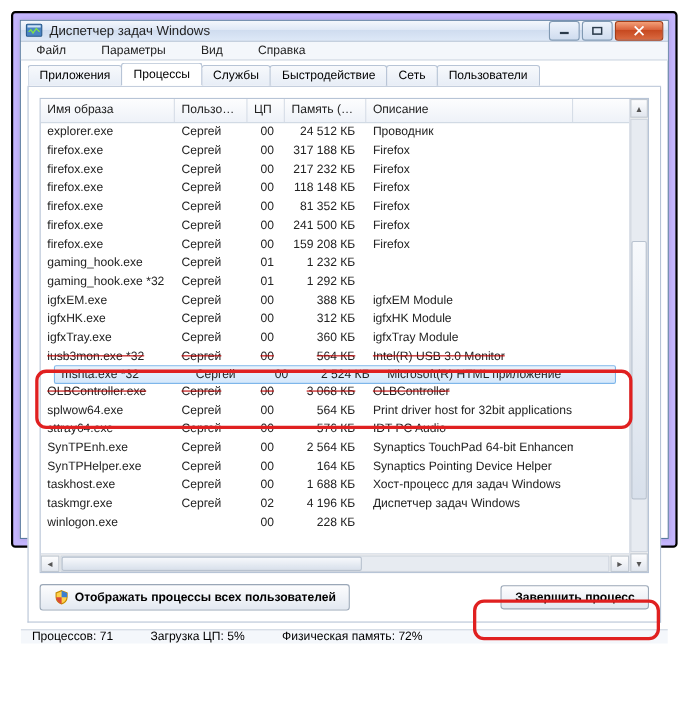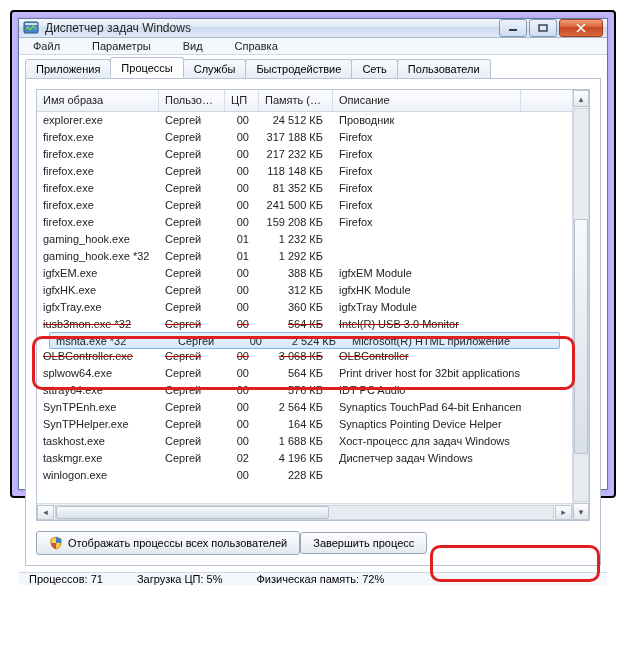--- a/index.html
+++ b/index.html
@@ -190,21 +190,21 @@
 }
 .vscroll .track { flex:1; background:#e7ebf1; border:1px solid #cfd5de; margin:1px 0; position:relative;}
 .vscroll .thumb {
   position:absolute; left:0; right:0; top:28%; height:60%;
   background: linear-gradient(to bottom,#f7f9fc,#d8e0eb);
   border:1px solid #b8c2cf; border-radius:2px;
 }
 
 .bottom-row {
   margin-top: 10px;
-  display:flex; align-items:center;
+  display:flex; justify-content:space-between; align-items:center;font-weight:bold;
 }
 .btn {
   padding: 4px 12px;
   border: 1px solid #9aa7b7;
   border-radius: 3px;
   background: linear-gradient(to bottom,#fdfdfe,#e3e9f1);
   font-size: 11px;
   display:flex; align-items:center; gap:5px;
 }
 .shield-icon {

